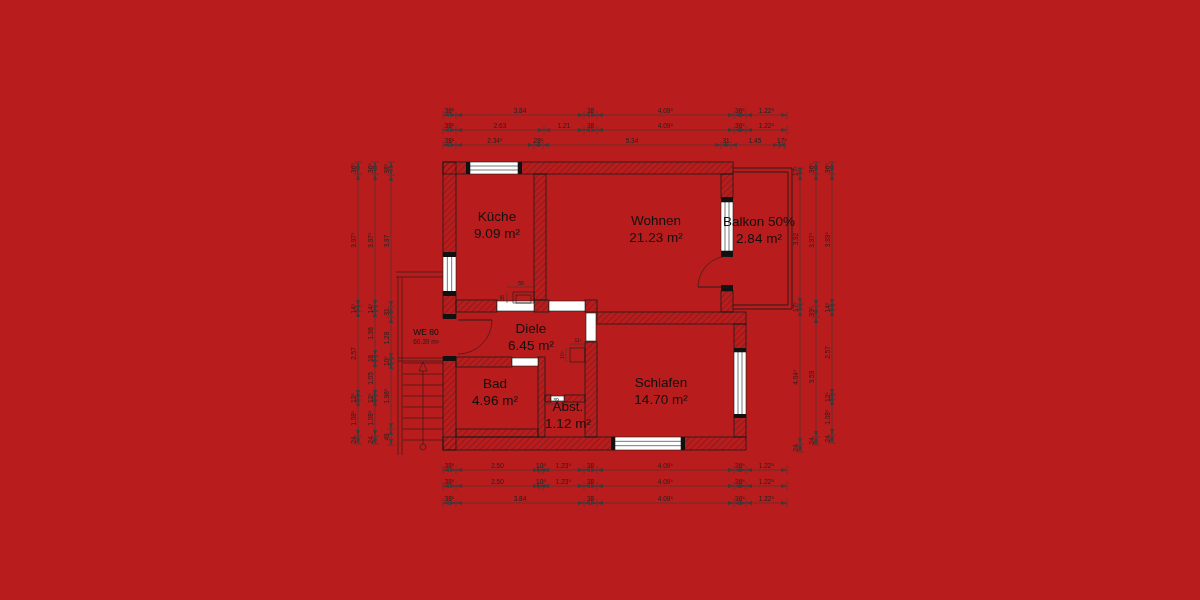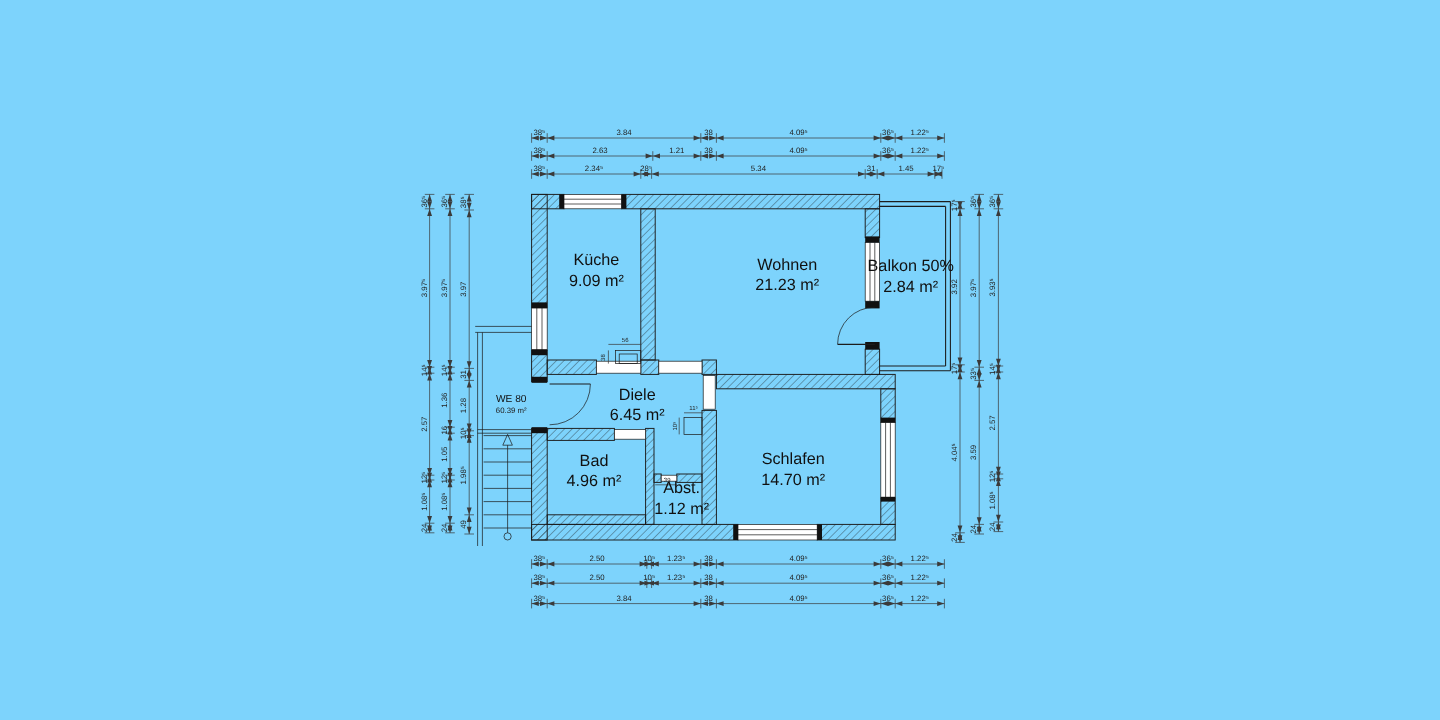--- a/index.html
+++ b/index.html
@@ -1,16 +1,16 @@
 <!DOCTYPE html>
 <html><head>
 <meta charset="utf-8">
 <style>
   html,body{margin:0;padding:0;background:#ffffff;}
-  #stage{position:relative;width:1200px;height:600px;background:#7dd3fc;overflow:hidden;}
+  #stage{position:relative;width:1200px;height:600px;background:#b91c1c;overflow:hidden;}
   svg{position:absolute;left:0;top:0;}
   .wall{fill:url(#hatch);stroke:#1c1c1c;stroke-width:0.8;}
   .ln{stroke:#1c1c1c;stroke-width:0.9;fill:none;}
   .thin{stroke:#1c1c1c;stroke-width:0.6;fill:none;}
   .wht{fill:#ffffff;}
   .blk{fill:#111111;stroke:none;}
   .dim{stroke:#3a3a3a;stroke-width:0.6;fill:none;}
   .dimarrow{fill:#3a3a3a;stroke:none;}
   .dimtxt{font:6.5px "Liberation Sans","DejaVu Sans",sans-serif;fill:#222;}
   .tinytxt{font:5px "Liberation Sans","DejaVu Sans",sans-serif;fill:#222;}

